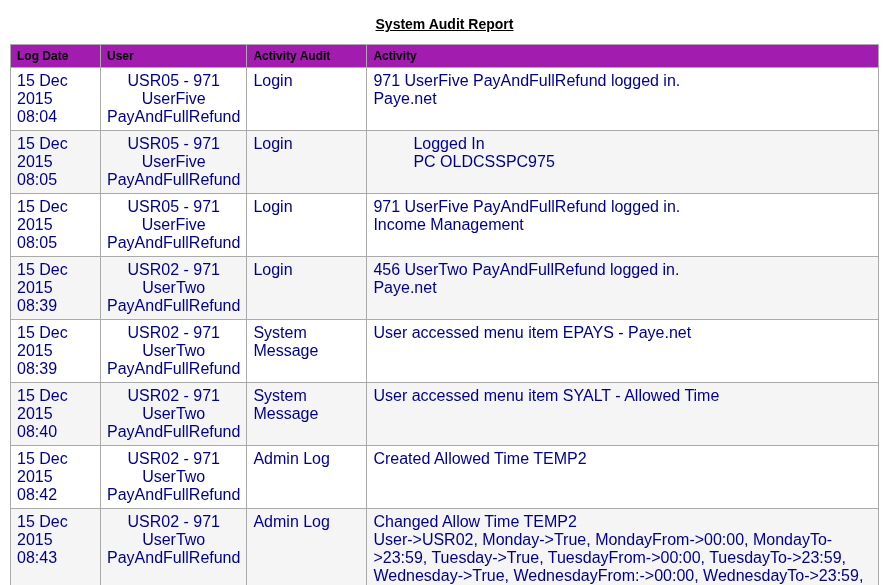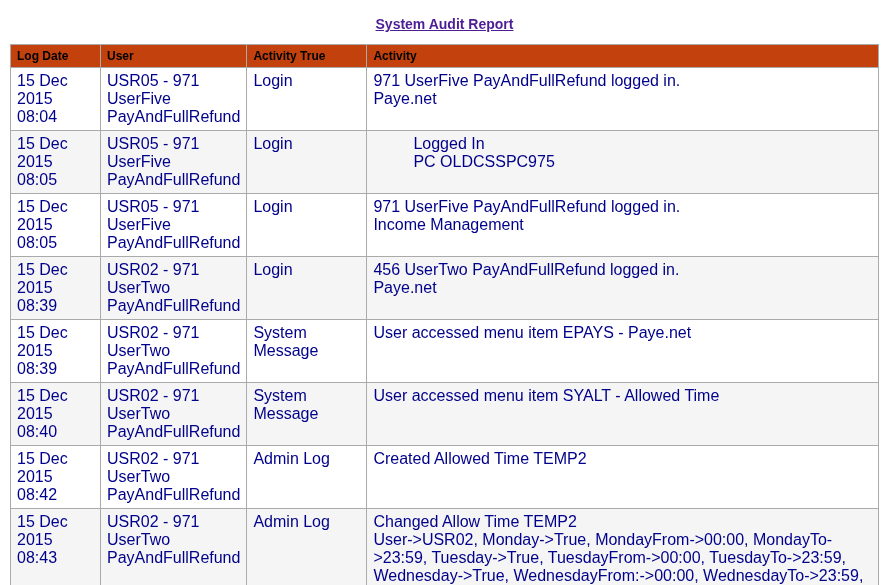--- a/index.html
+++ b/index.html
@@ -12,68 +12,68 @@
       min-height: 585px;
     }
     .page-container {
       padding: 16px 10px 10px 10px;
     }
     .report-title {
       text-align: center;
       font-size: 14px;
       font-weight: bold;
       text-decoration: underline;
-      color: #4c1d95;
+      color: #000000;
       margin-bottom: 12px;
     }
     .audit-table {
       width: 100%;
       border-collapse: collapse;
       border: 1px solid #aaa;
     }
     .audit-table th {
-      background: #c2410c;
+      background: #a21caf;
       border: 1px solid #aaa;
       padding: 4px 6px;
       text-align: left;
       font-weight: bold;
       font-size: 12px;
     }
     .audit-table td {
       border: 1px solid #aaa;
       padding: 4px 6px;
       vertical-align: top;
       font-size: 16px;
       color: #00008B;
     }
     .audit-table tr:nth-child(odd) td {
       background: #fff;
     }
     .audit-table tr:nth-child(even) td {
       background: #f5f5f5;
     }
     .col-date { width: 90px; }
-    .col-user { width: 140px; }
+    .col-user { width: 140px; text-align: center; }
     .col-type { width: 120px; }
     .col-activity { width: auto; }
     .activity-cell {
       color: #00008B;
     }
   </style>
 </head>
 <body>
 
 <div class="page-container">
   <div class="report-title">System Audit Report</div>
   <table class="audit-table">
     <thead>
       <tr>
         <th class="col-date">Log Date</th>
         <th class="col-user">User</th>
-        <th class="col-type">Activity True</th>
+        <th class="col-type">Activity Audit</th>
         <th class="col-activity">Activity</th>
       </tr>
     </thead>
     <tbody id="table-body">
     <tr>
           <td class="col-date" style="white-space: pre-line;">15 Dec 2015
 08:04</td>
           <td class="col-user">USR05 - 971 UserFive PayAndFullRefund</td>
           <td class="col-type">Login</td>
           <td class="col-activity activity-cell" style="white-space: pre-line;">971 UserFive PayAndFullRefund logged in.

